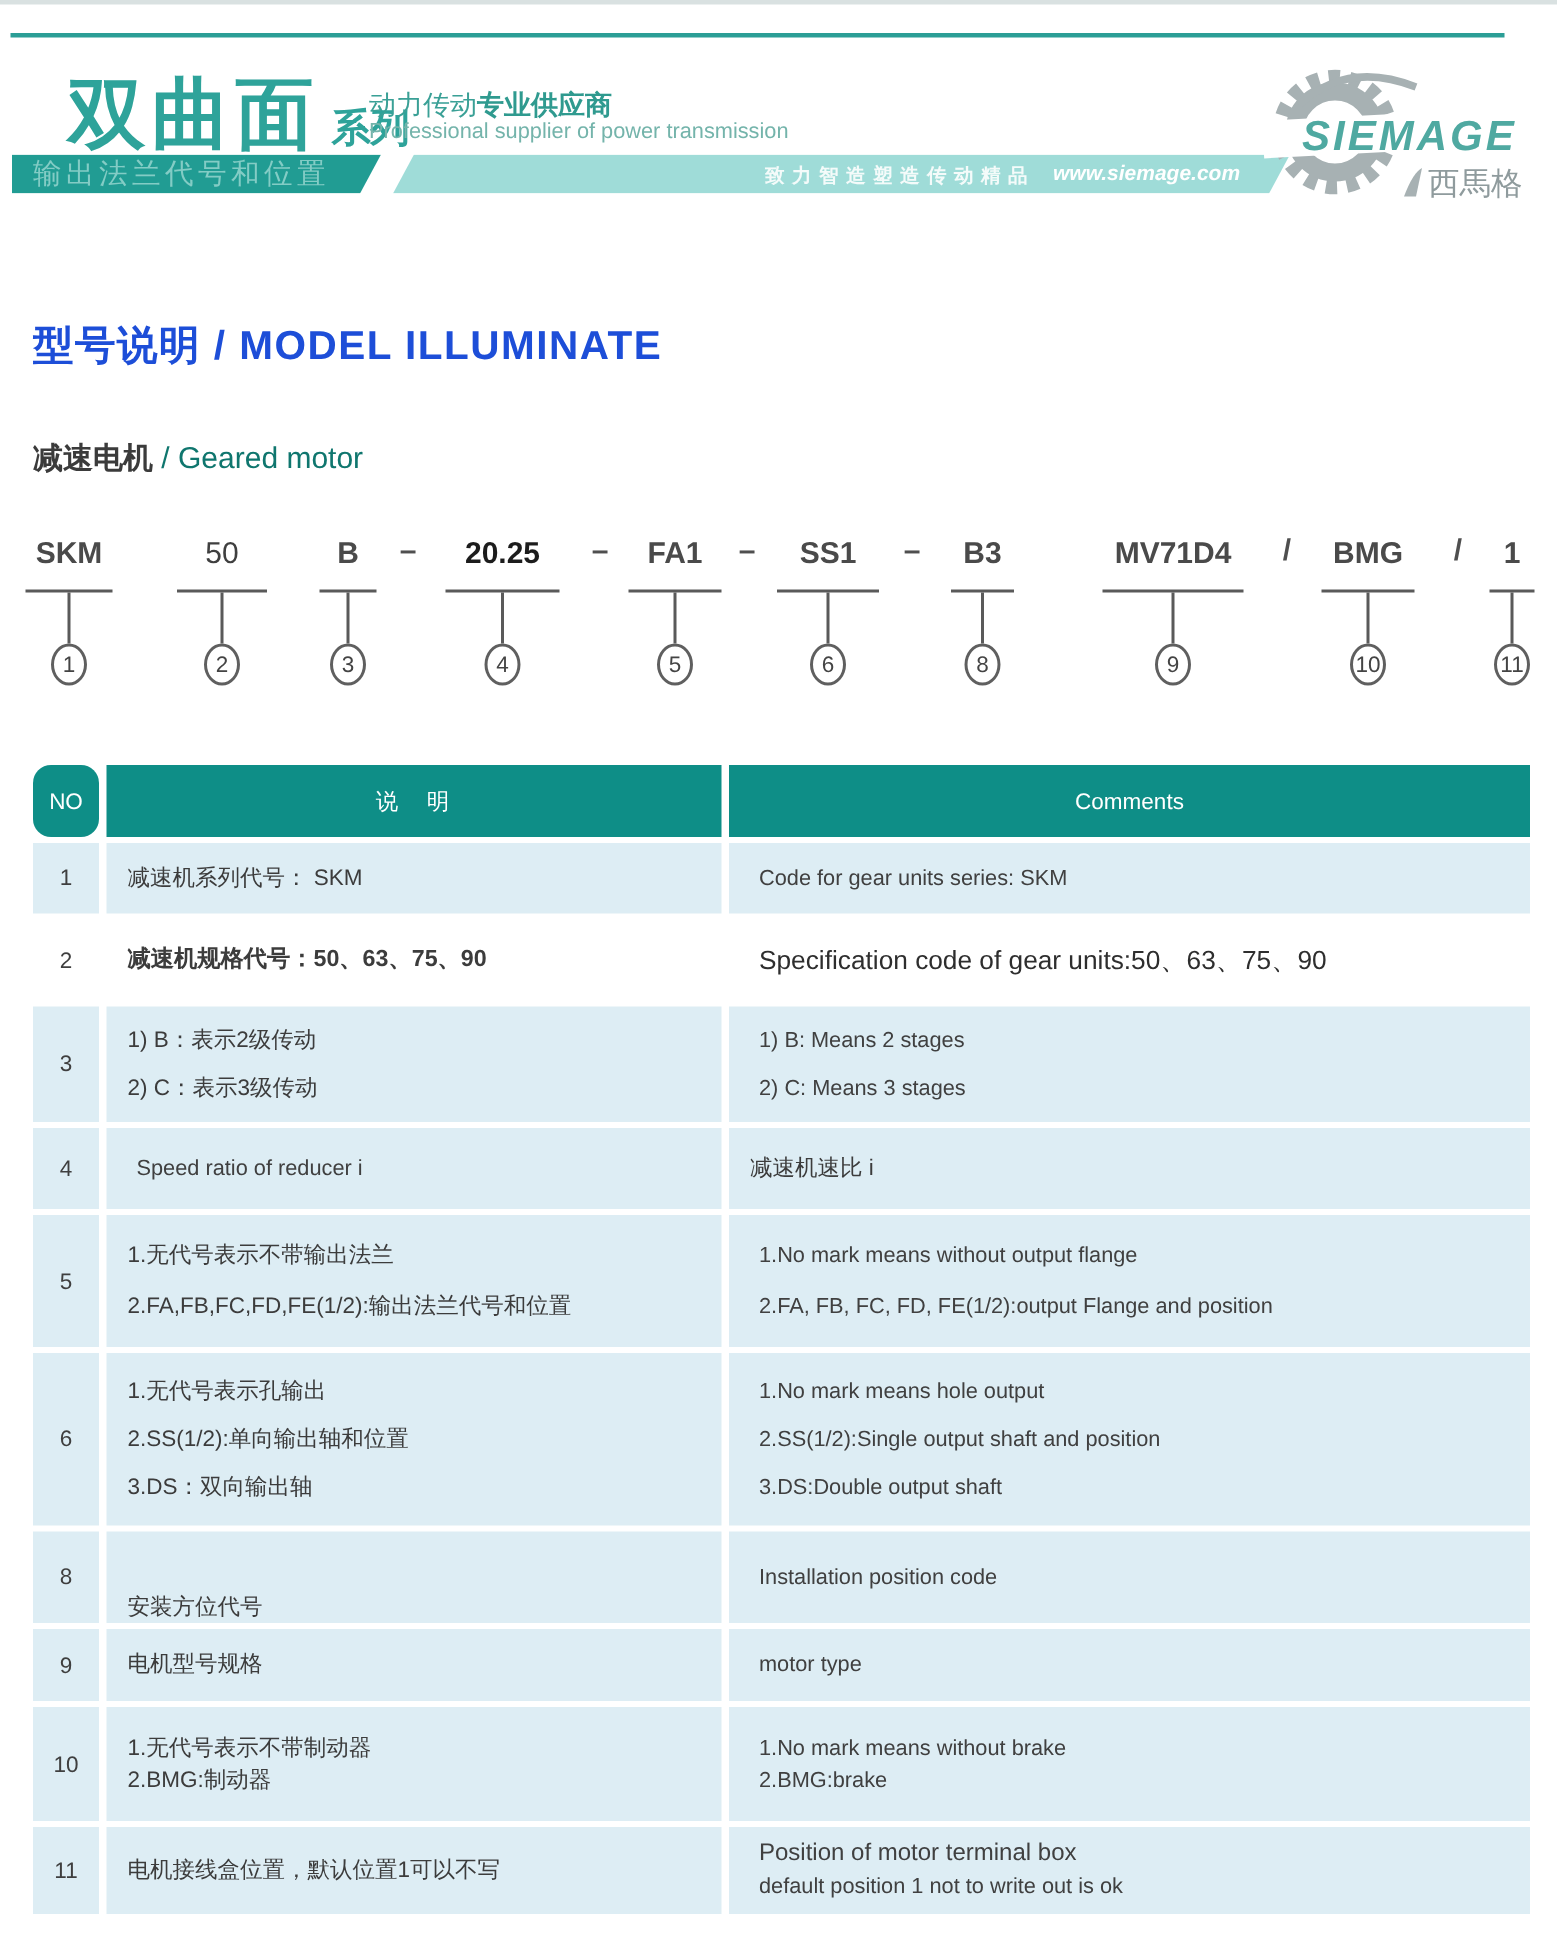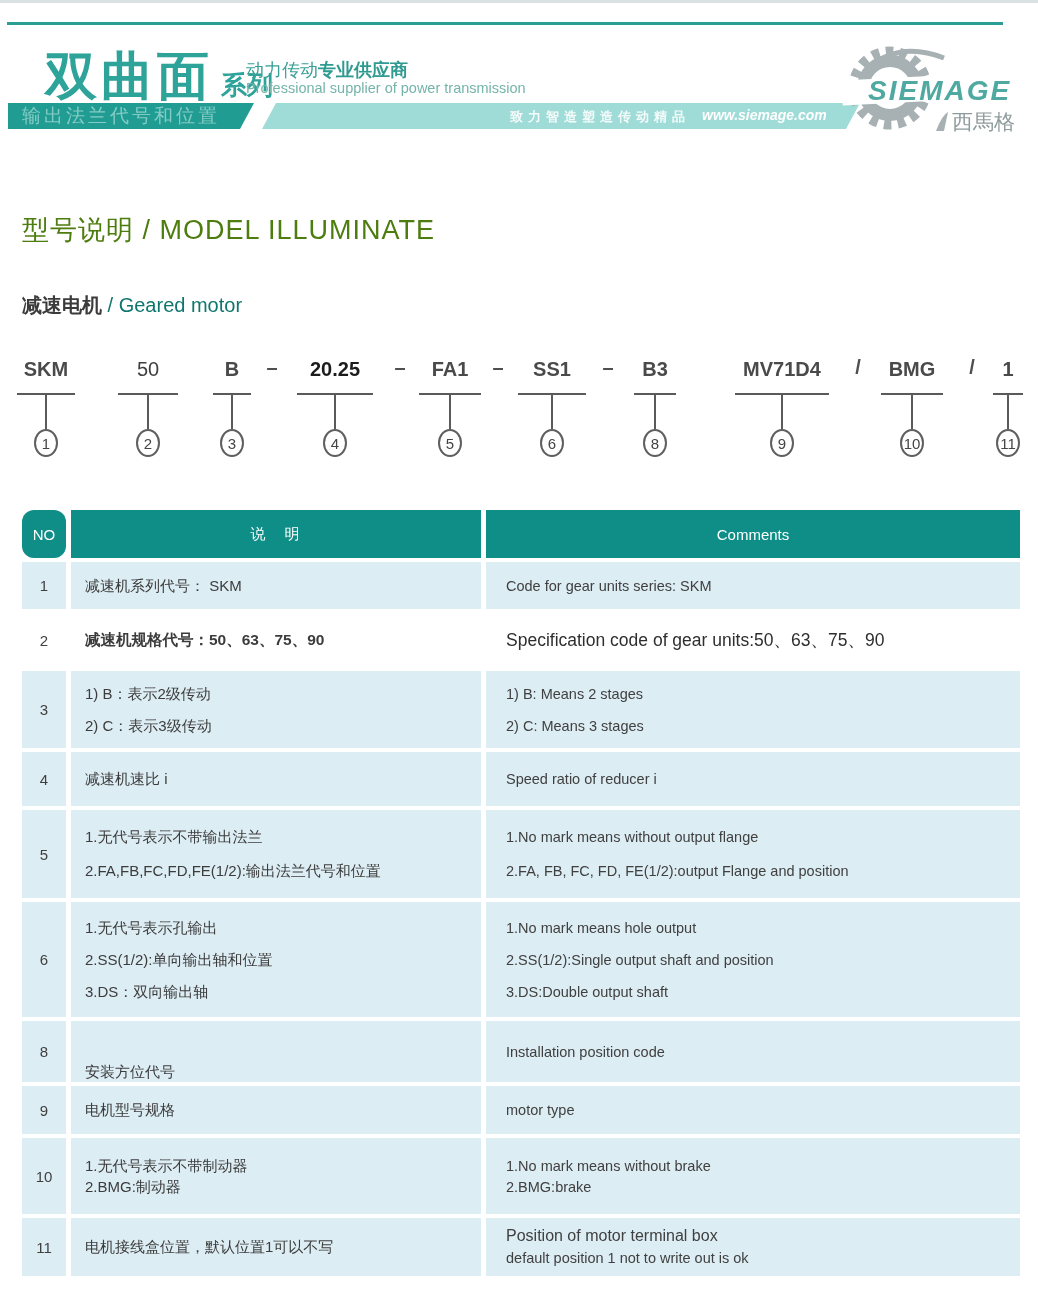--- a/index.html
+++ b/index.html
@@ -21,22 +21,22 @@
   .bar-dark span{font-family:"Liberation Serif",serif;font-size:19px;letter-spacing:3px;color:#83ccc5;}
   .bar-light{position:absolute;left:262px;top:103px;width:598px;height:26px;background:#9fdcd8;
              clip-path:polygon(14px 0,100% 0,calc(100% - 14px) 100%,0 100%);}
   .bar-light .slogan{position:absolute;left:248px;top:5px;font-size:13px;font-weight:bold;
                      letter-spacing:5px;color:#f4fbfa;}
   .bar-light .url{position:absolute;left:440px;top:4px;font-size:14px;font-weight:bold;
                   font-style:italic;color:#fff;}
   .logo{position:absolute;left:840px;top:36px;}
 
   
-  .sec-title{position:absolute;left:22px;top:212px;font-size:27px;font-weight:normal;
-             color:#4d7c0f;letter-spacing:1px;}
+  .sec-title{position:absolute;left:22px;top:212px;font-size:27px;font-weight:bold;
+             color:#1d4ed8;letter-spacing:1px;}
   .sub-title{position:absolute;left:22px;top:292px;font-size:20px;}
   .sub-title .cn{font-weight:bold;color:#3b3b3b;}
   .sub-title .en{color:#0f766e;}
 
   
   #model-row{position:absolute;left:0;top:0;width:1038px;height:470px;pointer-events:none;}
   .mc-text{position:absolute;top:358px;transform:translateX(-50%);font-size:20px;
            font-weight:bold;color:#4a4a4a;white-space:nowrap;}
   .mc-text.light{font-weight:normal;color:#3f3f3f;}
   .mc-text.dark{color:#1c1c1c;}
@@ -175,25 +175,25 @@
       <div class="cell no" style="height: 77px;">3</div>
       <div class="cell desc" style="height: 77px;">
         <div class="ln" style="margin: 6px 0px;">1) B：表示2级传动</div>
         <div class="ln" style="margin: 6px 0px;">2) C：表示3级传动</div>
       </div>
       <div class="cell comm" style="height: 77px;">
         <div class="ln" style="margin: 6px 0px;">1) B: Means 2 stages</div>
         <div class="ln" style="margin: 6px 0px;">2) C: Means 3 stages</div>
       </div>
       <div class="cell no" style="height: 54px;">4</div>
+      <div class="cell comm" style="height: 54px;">
+        <div class="ln" style="margin: 0px;">Speed ratio of reducer i</div>
+      </div>
       <div class="cell desc" style="height: 54px;">
         <div class="ln" style="margin: 0px;">减速机速比 i</div>
-      </div>
-      <div class="cell comm" style="height: 54px;">
-        <div class="ln" style="margin: 0px;">Speed ratio of reducer i</div>
       </div>
       <div class="cell no" style="height: 88px;">5</div>
       <div class="cell desc" style="height: 88px;">
         <div class="ln" style="margin: 7px 0px;">1.无代号表示不带输出法兰</div>
         <div class="ln" style="margin: 7px 0px;">2.FA,FB,FC,FD,FE(1/2):输出法兰代号和位置</div>
       </div>
       <div class="cell comm" style="height: 88px;">
         <div class="ln" style="margin: 7px 0px;">1.No mark means without output flange</div>
         <div class="ln" style="margin: 7px 0px;">2.FA, FB, FC, FD, FE(1/2):output Flange and position</div>
       </div>

